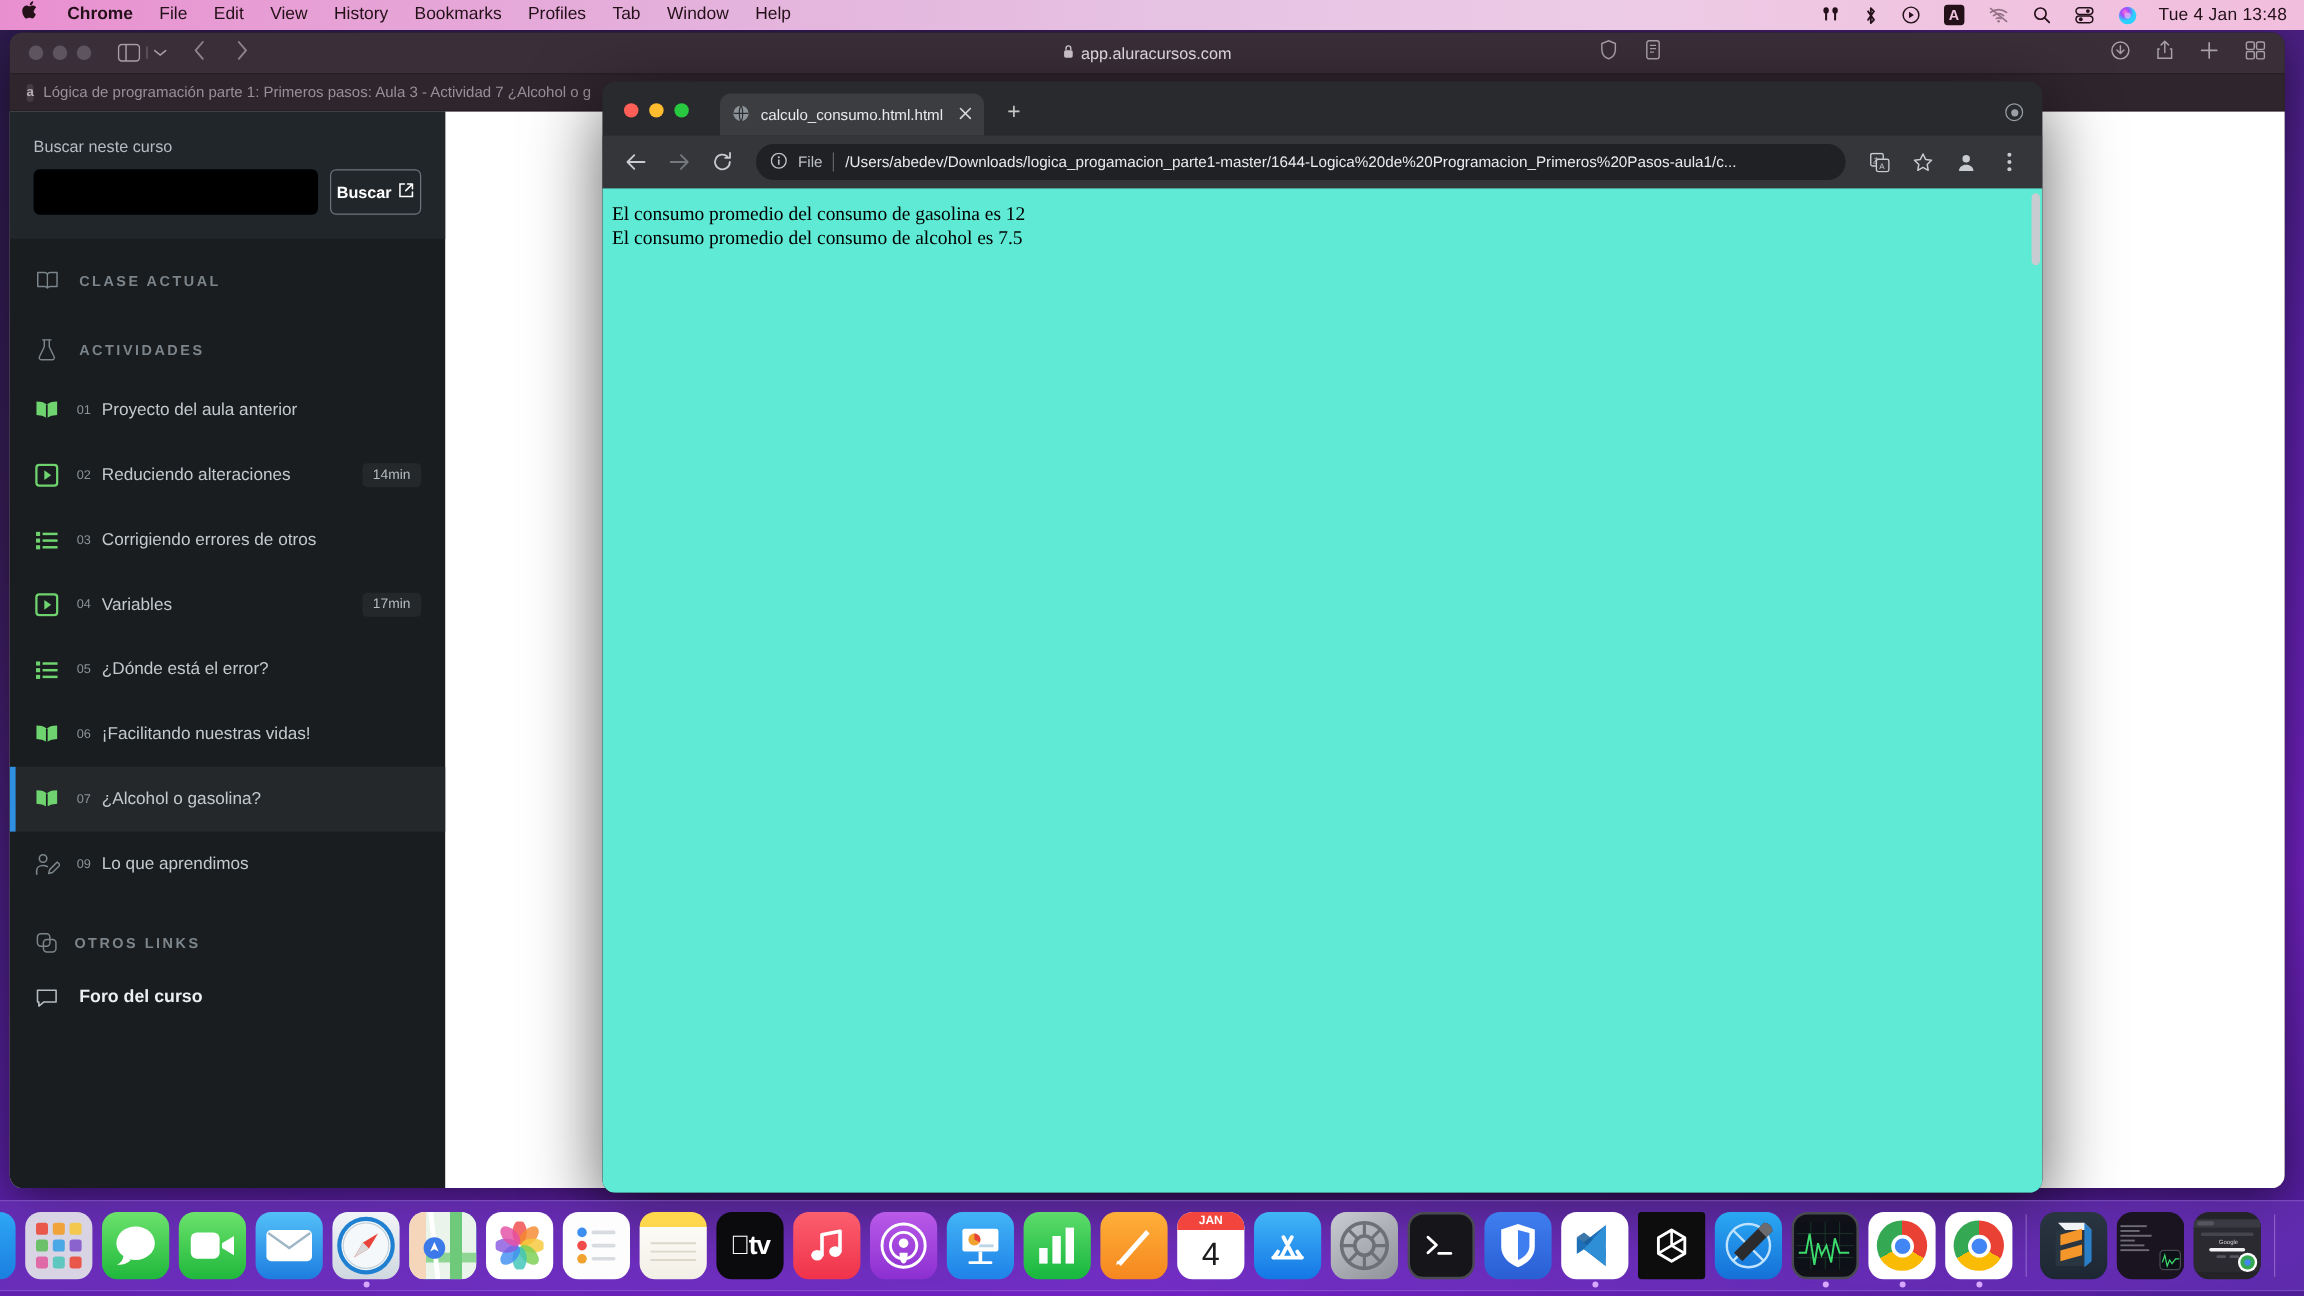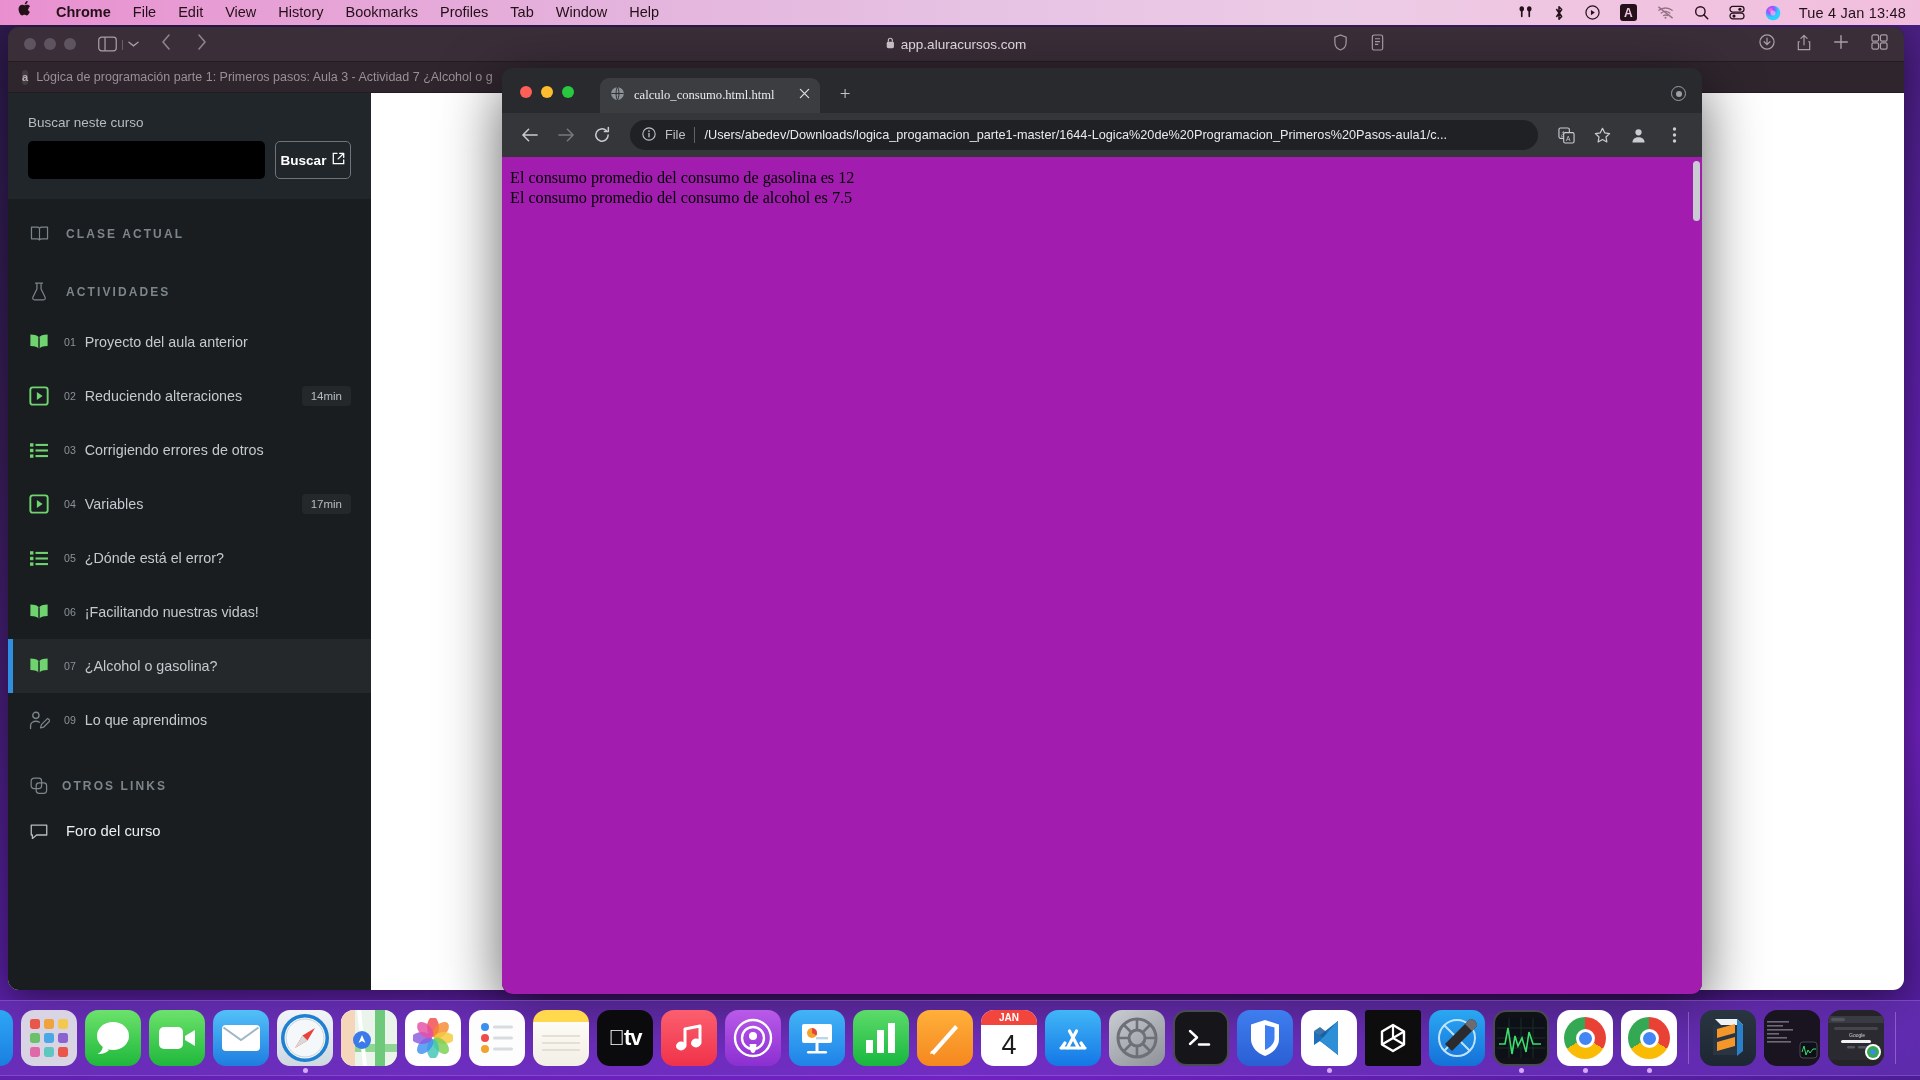--- a/index.html
+++ b/index.html
@@ -87,32 +87,32 @@
   .act { display:flex; align-items:center; height:54px; padding:0 20px; gap:14px;
          position:relative; font-size:14.3px; color:#c4c9cd; }
   .act.active { background:#24282b; }
   .act.active:before { content:""; position:absolute; left:0; top:0; bottom:0; width:5px; background:#2f8fe0;}
   .act .ico { width:22px; display:flex; justify-content:center; align-items:center; color:#6fd46f;}
   .act.gray .ico { color:#7c858b; }
   .act .num { color:#8b9298; font-size:10.6px; margin-right:-5px; }
   .act .time { margin-left:auto; background:#24282b; color:#b6bcc1; font-size:11.5px;
                padding:4px 9px; border-radius:4px; }
   .otros-item { display:flex; align-items:center; gap:16px; padding:0 20px; height:44px;
-                color:#eceff1; font-size:14.8px; font-weight:400;}
+                color:#eceff1; font-size:14.8px; font-weight:700;}
   .otros-item .ico{ width:22px; display:flex; justify-content:center; color:#b6bcc1;}
 
   
   #chrome {
     position:absolute; left:502px; top:68px; width:1200px; height:926px;
     background:#292a2d; border-radius:11px;
     box-shadow:0 18px 60px rgba(0,0,0,.62);
     overflow:hidden;
     z-index:40;
   }
-  #chrome-tabstrip { height:45px; display:flex; align-items:flex-end; padding-left:18px;font-family:Liberation Serif, serif; }
+  #chrome-tabstrip { height:45px; display:flex; align-items:flex-end; padding-left:18px; }
   #chrome-tabstrip .traffic { margin-bottom:15px; gap:9px; }
   .tl.r{background:#ff5f57;} .tl.y{background:#febc2e;} .tl.gr{background:#28c840;}
   .chrome-tab {
     margin-left:26px; margin-bottom:0px; height:35px; width:220px;
     background:#3c3d40; border-radius:9px 9px 0 0;
     display:flex; align-items:center; gap:9px; padding:0 10px;
     color:#e8eaed; font-size:12.6px;
   }
   .chrome-tab .ttl{flex:1; white-space:nowrap; overflow:hidden; text-overflow:ellipsis;}
   .newtab { margin-left:12px; margin-bottom:8px; color:#c4c7c5; font-size:19px; width:26px;
@@ -125,21 +125,21 @@
                     padding:0 12px; gap:4px; }
   .cbtn { width:32px; height:32px; display:flex; align-items:center; justify-content:center;
           color:#c8cbd0; border-radius:50%; }
   .cbtn.dim { color:#75797e; }
   #omnibox { flex:1; height:30px; background:#202124; border-radius:15px;
              display:flex; align-items:center; padding:0 12px; gap:9px;
              color:#e8eaed; font-size:12.7px; margin:0 8px; overflow:hidden;}
   #omnibox .filelbl{ color:#bdc1c6; }
   #omnibox .sep{ width:1px; height:16px; background:#5f6368; }
   #omnibox .path{ white-space:nowrap; overflow:hidden; text-overflow:clip; flex:1; }
-  #chrome-page { position:absolute; top:89px; left:0; right:0; bottom:0; background:#a21caf; }
+  #chrome-page { position:absolute; top:89px; left:0; right:0; bottom:0; background:#5eead4; }
   #chrome-page .lines { padding:12px 8px 0 8px; font-family:"Liberation Serif", serif;
                         font-size:16.2px; color:#000; line-height:1.22; }
   #chrome-scroll { position:absolute; right:2px; top:4px; width:7px; height:60px;
                    background:#c9ccd0; border-radius:4px;}
 
   
   #dock {
     position:absolute; left:50%; transform:translateX(-50%);
     bottom:4px; height:76px;
     background:rgba(116,60,198,.46);

